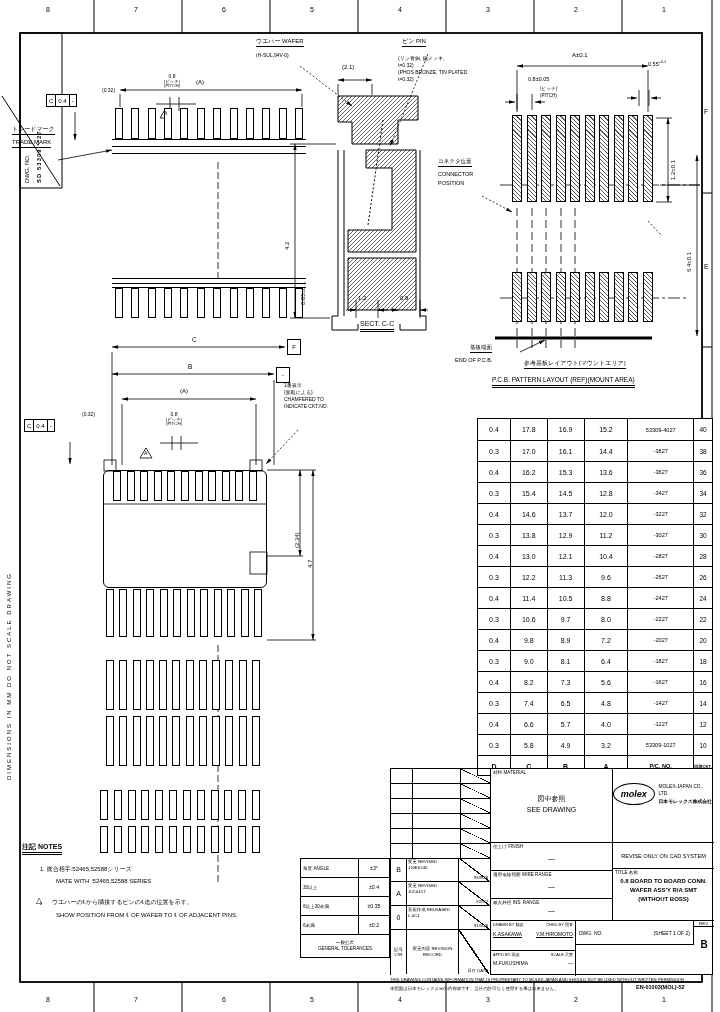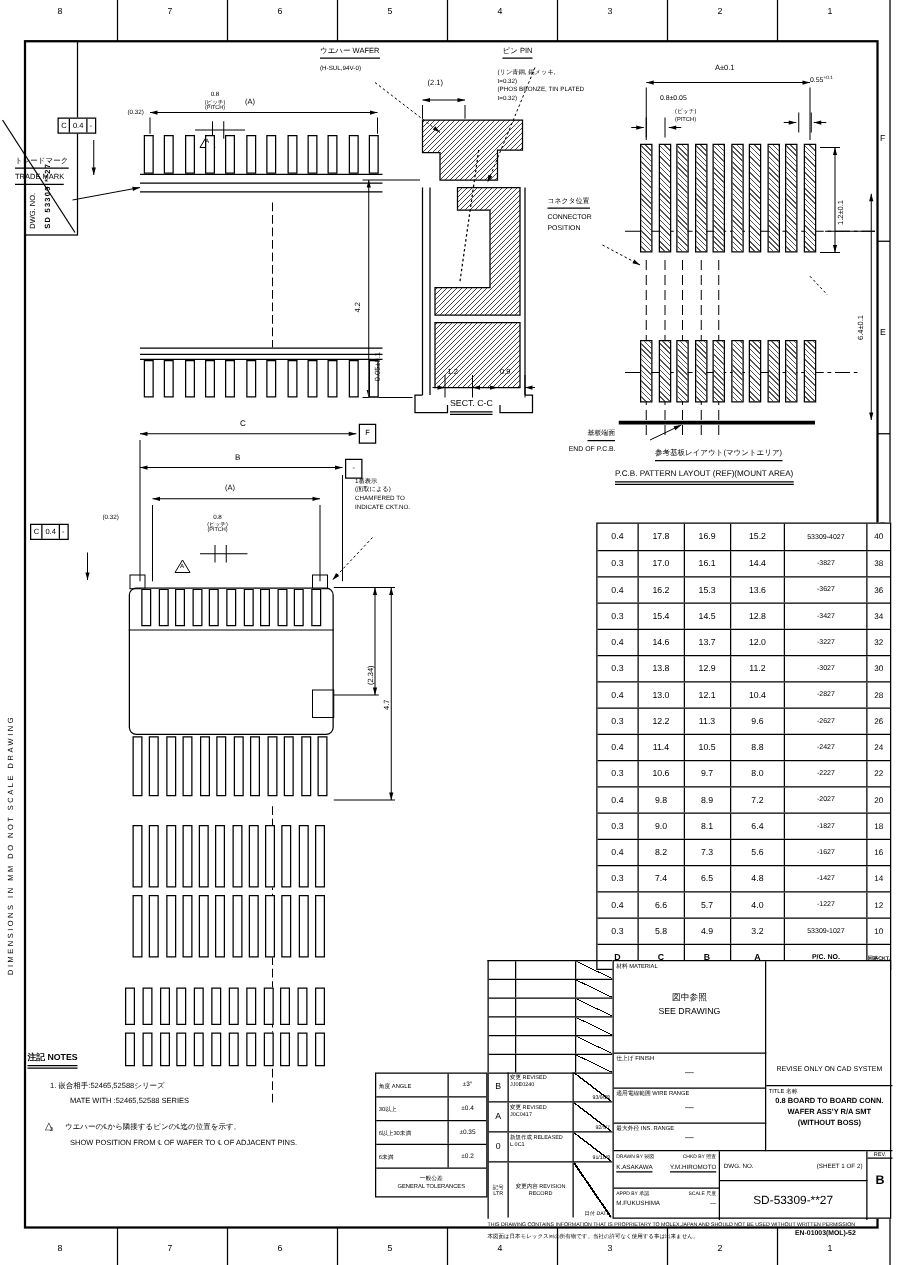--- a/index.html
+++ b/index.html
@@ -716,20 +716,29 @@
   </div>
 
   <div id="tblock">
     <div class="cell" style="left:0;top:0;width:122px;height:74px;border-right:1px solid #000;border-bottom:1.5px solid #000">
       <span class="lab">材料 MATERIAL</span>
       <div class="c" style="margin-top:24px;font-size:7px;line-height:1.6">
         <span style="display:block">図中参照</span>
         <span style="display:block">SEE DRAWING</span>
       </div>
     </div>
+    <div class="cell" style="left:122px;top:0;width:101px;height:74px;border-bottom:1px solid #000">
+      <div style="display:flex;align-items:center;justify-content:center;gap:4px;margin-top:14px;">
+        <div style="border:1.5px solid #000;border-radius:50%;width:40px;height:20px;display:flex;align-items:center;justify-content:center;font-size:9px;font-weight:bold;font-style:italic">molex</div>
+        <div style="font-size:4.8px;line-height:1.5">
+          <span style="display:block">MOLEX-JAPAN CO., LTD.</span>
+          <span style="display:block;font-weight:bold">日本モレックス株式会社</span>
+        </div>
+      </div>
+    </div>
     <div class="cell" style="left:0;top:74px;width:122px;height:28px;border-right:1px solid #000;border-bottom:1px solid #000">
       <span class="lab">仕上げ FINISH</span>
       <div class="c f7" style="margin-top:12px">―</div>
     </div>
     <div class="cell c" style="left:122px;top:74px;width:101px;height:26px;border-bottom:1px solid #000;display:flex;align-items:center;justify-content:center;font-size:5.6px">REVISE ONLY ON CAD SYSTEM</div>
     <div class="cell" style="left:0;top:102px;width:122px;height:28px;border-right:1px solid #000;border-bottom:1px solid #000">
       <span class="lab">適用電線範囲 WIRE RANGE</span>
       <div class="c f7" style="margin-top:12px">―</div>
     </div>
     <div class="cell" style="left:0;top:130px;width:122px;height:22px;border-right:1px solid #000;border-bottom:1px solid #000">
@@ -761,21 +770,20 @@
       </div>
       <div style="font-size:5px;padding:2px 2px 0;display:flex;justify-content:space-between">
         <span>M.FUKUSHIMA</span>
         <span>―</span>
       </div>
     </div>
     <div class="cell" style="left:85px;top:152px;width:118px;height:24px;border-right:1px solid #000;border-bottom:1px solid #000;display:flex;align-items:center;justify-content:space-between;padding:0 3px;font-size:5px">
       <span>DWG. NO.</span>
       <span>(SHEET 1 OF 2)</span>
     </div>
-    <div class="cell c" style="left:85px;top:176px;width:118px;height:31px;border-right:1px solid #000;display:flex;align-items:center;justify-content:center;font-size:9.5px">SD-53309-**27</div>
     <div class="cell" style="left:203px;top:152px;width:20px;height:55px">
       <div class="c" style="font-size:4.4px;border-bottom:1px solid #000">REV.</div>
       <div class="c f10 b" style="margin-top:12px">B</div>
     </div>
   </div>
 
   <div class="t" style="left:390px;top:977px;font-size:4.2px">THIS DRAWING CONTAINS INFORMATION THAT IS PROPRIETARY TO MOLEX,JAPAN AND SHOULD NOT BE USED WITHOUT WRITTEN PERMISSION</div>
   <div class="t" style="left:390px;top:986px;font-size:4.4px">本図面は日本モレックス㈱の所有物です。当社の許可なく使用する事は出来ません。</div>
   <div class="t f55 b" style="left:636px;top:984px">EN-01003(MOL)-52</div>
 

